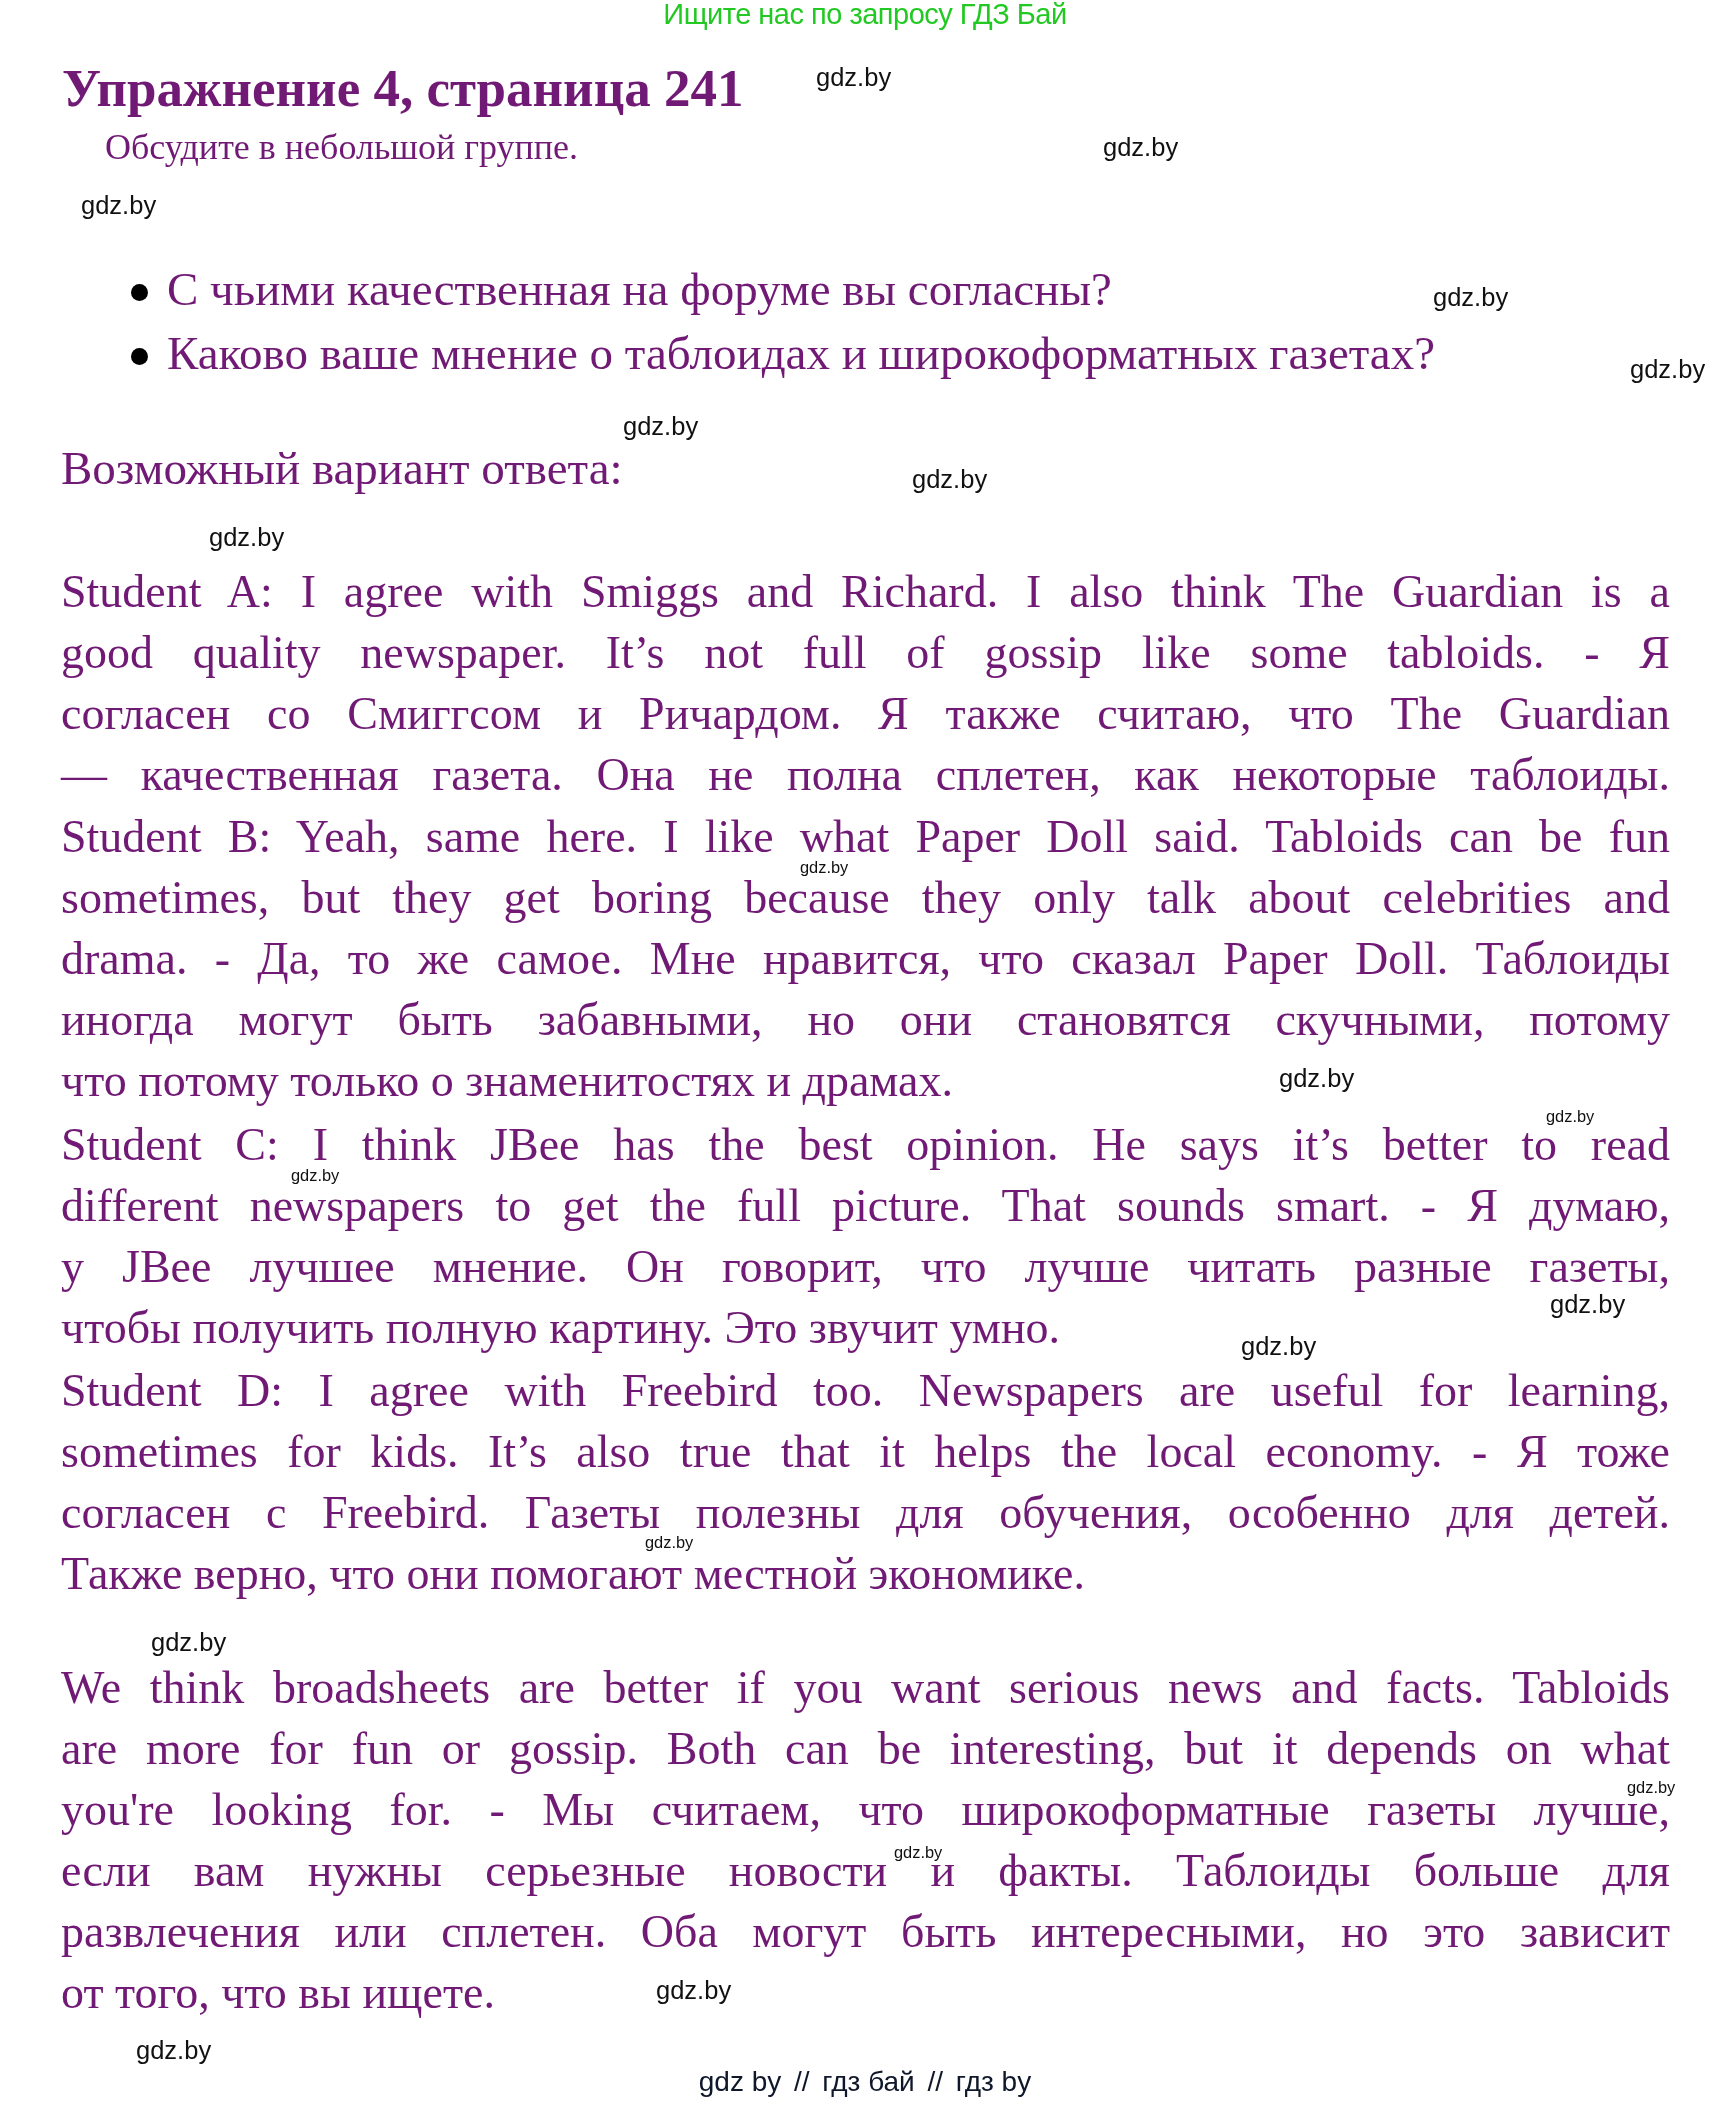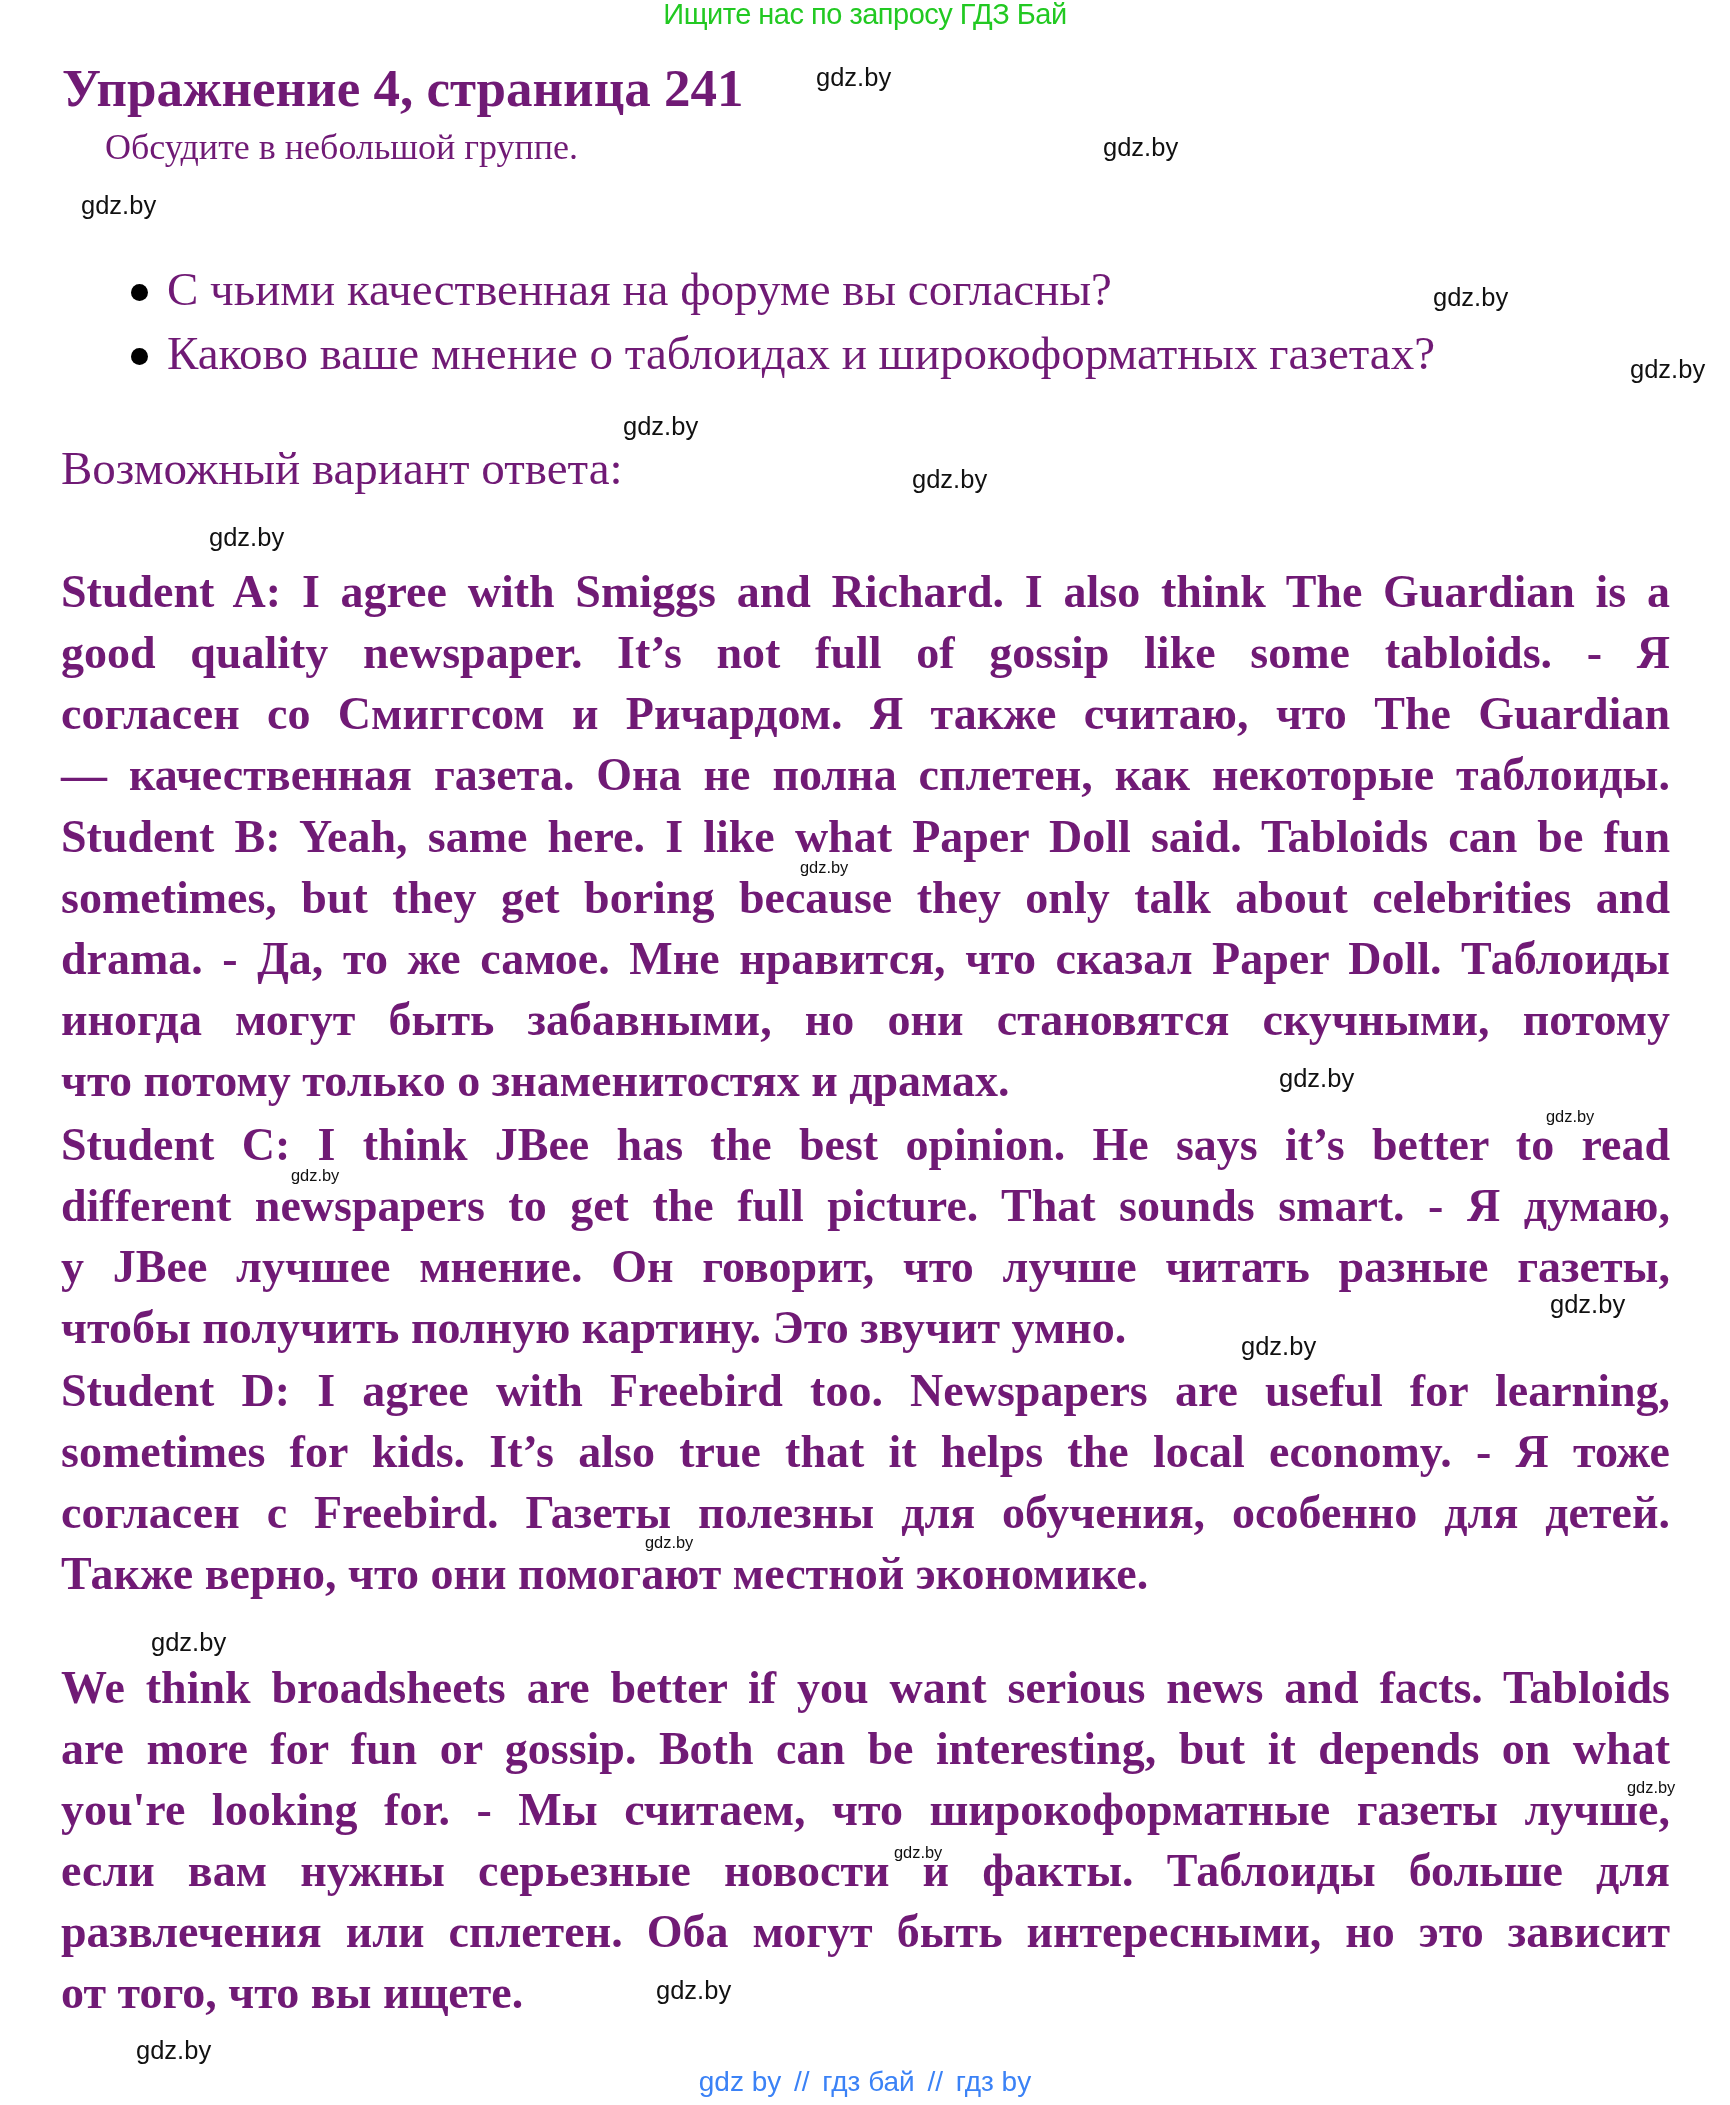--- a/index.html
+++ b/index.html
@@ -7,25 +7,25 @@
   .serif { font-family: "Liberation Serif", "DejaVu Serif", serif; color:#701a75; }
   .sans { font-family: "Liberation Sans", "DejaVu Sans", sans-serif; }
   #top-banner { position:absolute; left:0; top:-1.8px; width:1730px; text-align:center; font-size:29px; color:#22c922; letter-spacing:-0.5px; }
   #title { position:absolute; left:62px; top:62px; font-size:53px; font-weight:bold; line-height:1; white-space:nowrap; }
   #subtitle { position:absolute; left:61px; top:129px; font-size:36px; line-height:1; white-space:nowrap;margin-left:44px; }
   .bullets { position:absolute; left:127px; top:257px; margin:0; padding:0; list-style:none; }
   .bullets li { position:relative; font-size:47px; line-height:64px; height:64px; padding-left:40px; white-space:nowrap; }
   .bullets li .dot { position:absolute; left:3.6px; top:27px; width:17.3px; height:17.3px; border-radius:50%; background:#000; }
   #answer-label { position:absolute; left:61px; top:445px; font-size:47px; line-height:1; white-space:nowrap; }
   .para { position:absolute; left:61px; width:1609px; font-size:46px; line-height:61px; text-align:justify; margin:0; hyphens:none; }
-  .para .line { display:block; text-align:justify; text-align-last:justify; height:61px; white-space:nowrap; overflow:visible;font-weight:bold; }
+  .para .line { display:block; text-align:justify; text-align-last:justify; height:61px; white-space:nowrap; overflow:visible; }
   .para .line.last { text-align-last:left; }
   .wm { position:absolute; font-family:"Liberation Sans","DejaVu Sans",sans-serif; color:#111; font-size:25.5px; line-height:1; white-space:nowrap; }
   .wm.small { font-size:16.4px; }
-  #footer { position:absolute; left:0; top:2066px; width:1730px; text-align:center; font-size:28px; color:#3b82f6; }
+  #footer { position:absolute; left:0; top:2066px; width:1730px; text-align:center; font-size:28px; color:#0f172a; }
   #footer span.sep { margin:0 12.7px; }
 </style>
 </head>
 <body>
 
 <div id="top-banner" class="sans">Ищите нас по запросу ГДЗ Бай</div>
 
 <h1 id="title" class="serif" style="margin:0">Упражнение 4, страница 241</h1>
 <div id="subtitle" class="serif">Обсудите в небольшой группе.</div>
 

